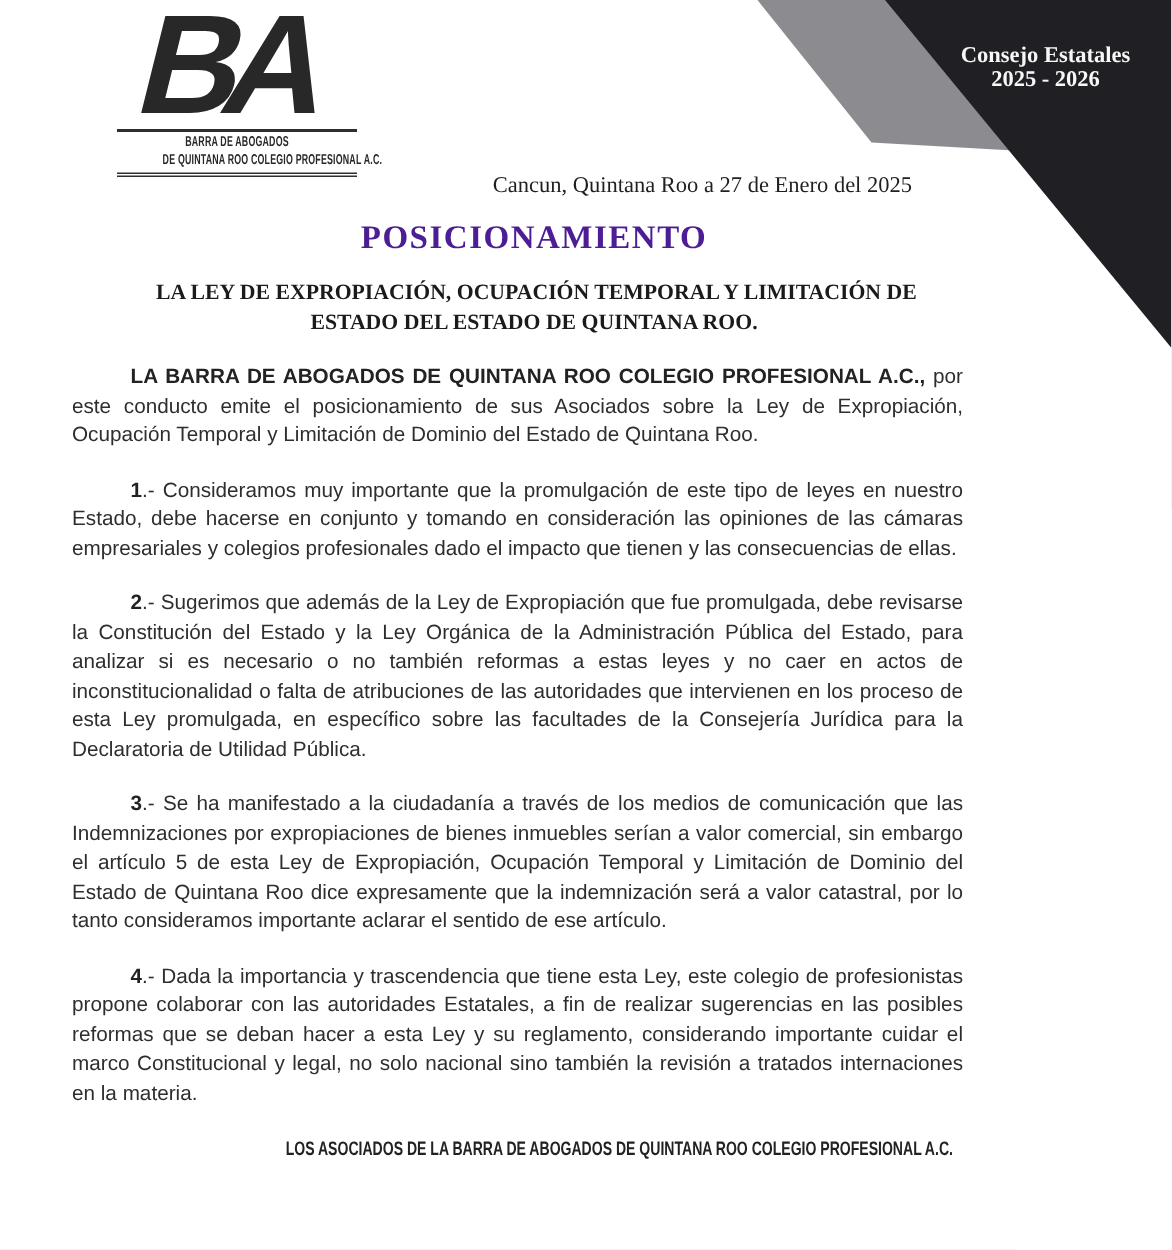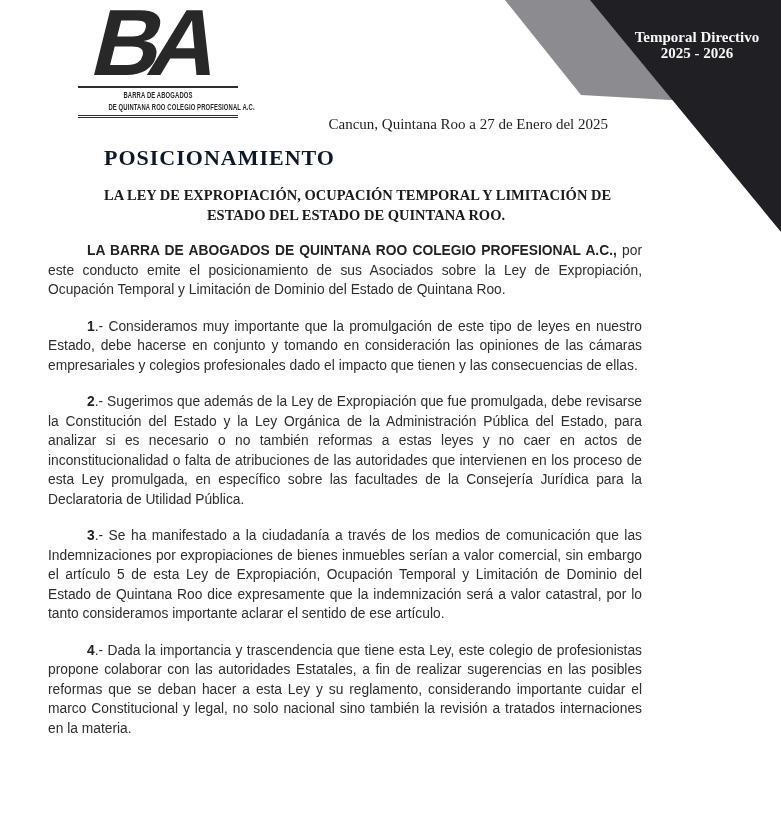--- a/index.html
+++ b/index.html
@@ -38,23 +38,23 @@
   .header-col { margin-left:104px; width:504px; }
   .body-col   { margin-left:48px; width:594px; }
 
   .dateline {
     text-align:right;
     font-family:"Liberation Serif", serif;
     font-size:15px; line-height:18px; color:#1f1f1f;
     margin-bottom:12px;
   }
   .doc-title {
-    text-align:left;
+    text-align:center;
     font-family:"Liberation Serif", serif; font-weight:bold;
-    font-size:22px; line-height:26px; letter-spacing:1px; color:#0f172a;
+    font-size:22px; line-height:26px; letter-spacing:1px; color:#4c1d95;
     margin-bottom:14px;
   }
   .doc-subtitle {
     text-align:center;
     font-family:"Liberation Serif", serif; font-weight:bold;
     font-size:14.5px; line-height:20px; color:#1b1b1b;
     margin-bottom:16px;
   }
   .doc-subtitle div { white-space:nowrap; }
 
@@ -75,21 +75,21 @@
 </head>
 <body>
 
 <div class="page">
 
   <svg class="corner-svg" viewBox="0 0 781 240" aria-hidden="true">
     <polygon points="505,0 640,0 724,103 581,95" fill="#8c8c90"></polygon>
     <polygon points="590,0 781,0 781,232" fill="#202024"></polygon>
   </svg>
   <div class="ribbon-text">
-    <div>Temporal Directivo</div>
+    <div>Consejo Estatales</div>
     <div class="term">2025 - 2026</div>
   </div>
 
   <div class="logo">
     <div class="logo-letters">BA</div>
     <div class="logo-rule-top"></div>
     <div class="logo-name">BARRA DE ABOGADOS</div>
     <div class="logo-name">DE QUINTANA ROO COLEGIO  PROFESIONAL A.C.</div>
     <div class="logo-rule-bottom"></div>
   </div>
@@ -111,16 +111,17 @@
       <p class="para"><b>1</b><span>.- Consideramos muy importante que la promulgación de este tipo de leyes en nuestro Estado, debe hacerse en conjunto y tomando en consideración las opiniones de las cámaras empresariales y colegios profesionales dado el impacto que tienen y las consecuencias de ellas.</span></p>
 
       <p class="para"><b>2</b><span>.- Sugerimos que además de la Ley de Expropiación que fue promulgada, debe revisarse la Constitución del Estado y la Ley Orgánica de la Administración Pública del Estado, para analizar si es necesario o no también reformas a estas leyes y no caer en actos de inconstitucionalidad o falta de atribuciones de las autoridades que intervienen en los proceso de esta Ley promulgada, en específico sobre las facultades de la Consejería Jurídica para la Declaratoria de Utilidad Pública.</span></p>
 
       <p class="para"><b>3</b><span>.- Se ha manifestado a la ciudadanía a través de los medios de comunicación que las Indemnizaciones por expropiaciones de bienes inmuebles serían a valor comercial, sin embargo el artículo 5 de esta Ley de Expropiación, Ocupación Temporal y Limitación de Dominio del Estado de Quintana Roo dice expresamente que la indemnización será a valor catastral, por lo tanto consideramos importante aclarar el sentido de ese artículo.</span></p>
 
       <p class="para"><b>4</b><span>.- Dada la importancia y trascendencia que tiene esta Ley, este colegio de profesionistas propone colaborar con las autoridades Estatales, a fin de realizar sugerencias en las posibles reformas que se deban hacer a esta Ley y su reglamento, considerando importante cuidar el marco Constitucional y legal, no solo nacional sino también la revisión a tratados internaciones en la materia.</span></p>
     </div>
 
     <div class="header-col closing">
+      <div class="signature"><span class="condensed">LOS ASOCIADOS DE LA BARRA DE ABOGADOS DE QUINTANA ROO COLEGIO PROFESIONAL A.C.</span></div>
     </div>
 
   </div>
 </div>
 
 </body></html>

